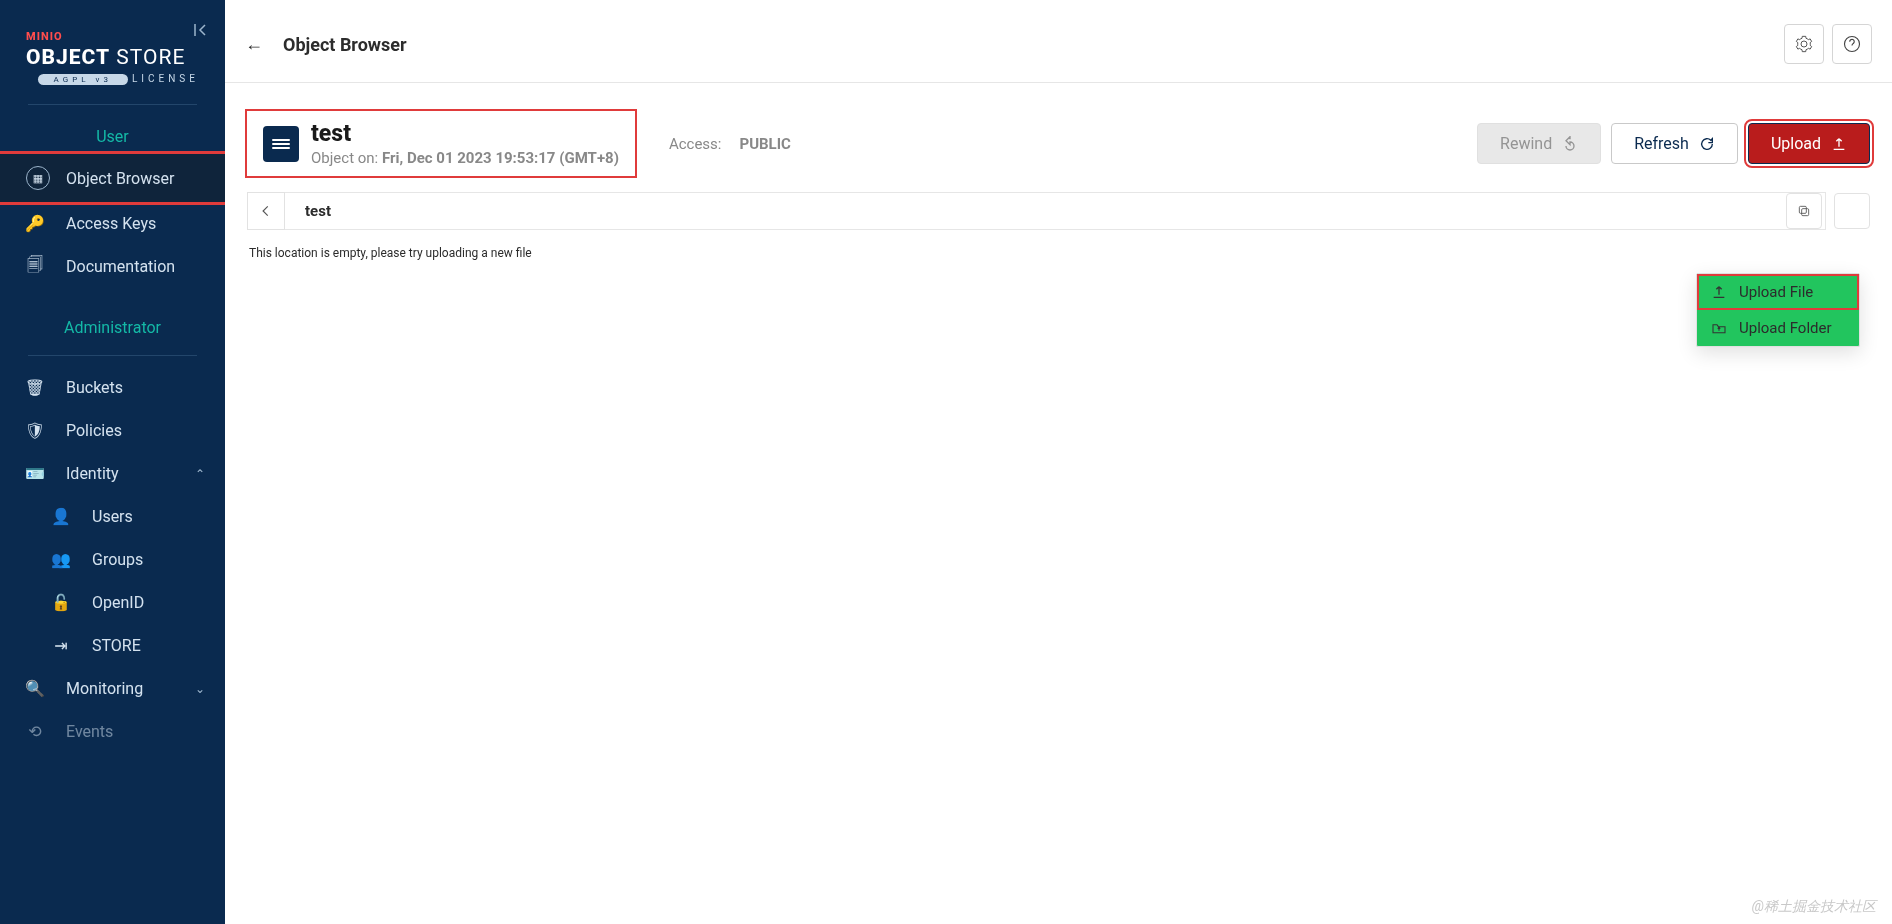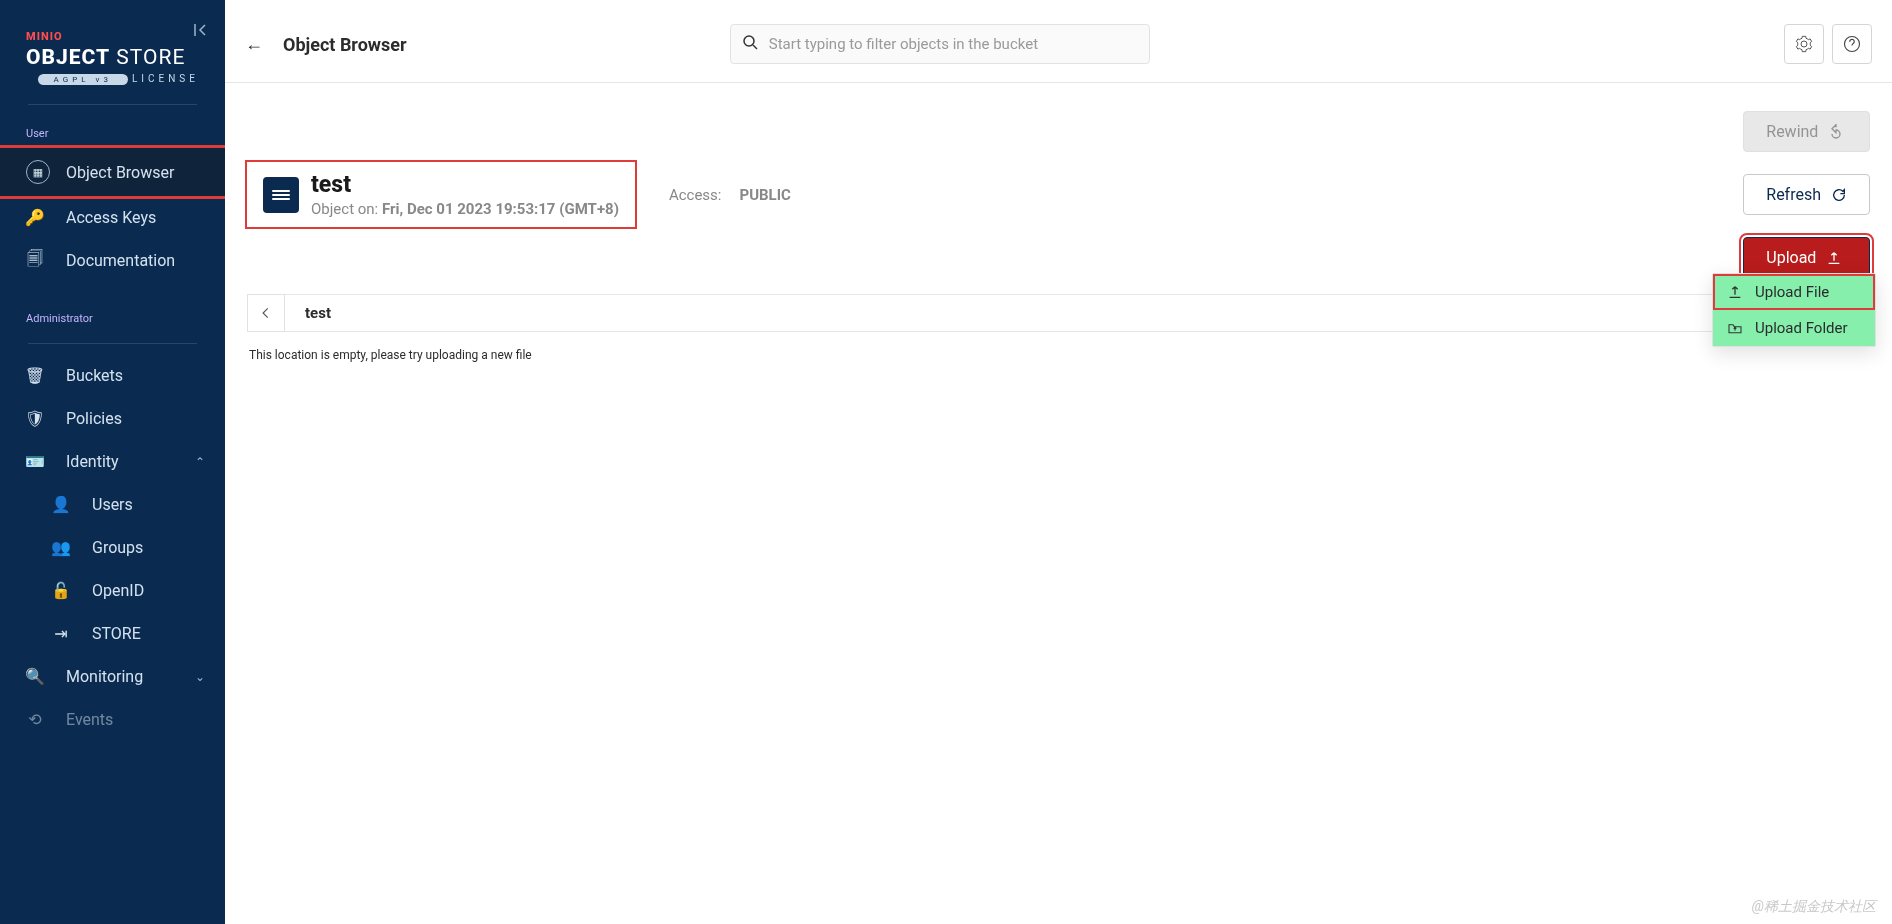--- a/index.html
+++ b/index.html
@@ -8,21 +8,21 @@
     
     .sidebar { width: 225px; background: #0a2a4f; color: #fff; padding: 12px 0; position: relative; flex-shrink: 0; }
     .collapse-btn { position: absolute; top: 22px; right: 18px; color: #9cb5cc; cursor: pointer; }
     .logo { padding: 18px 26px 10px; }
     .logo-min { color: #ff4d4d; font-size: 11px; font-weight: 800; letter-spacing: 1px; }
     .logo-main { color: #fff; font-size: 21px; font-weight: 400; letter-spacing: 1px; margin-top: 2px; }
     .logo-main b { font-weight: 800; }
     .logo-lic { color: #c7d8e8; font-size: 10px; letter-spacing: 4px; text-align: right; margin-top: 4px; }
     .logo-lic span.badge { background: #c7d8e8; color: #0a2a4f; padding: 1px 16px; border-radius: 8px; font-size: 8px; margin-right: 4px; }
     .divider { border: none; border-top: 1px solid #23466b; margin: 10px 28px; }
-    .section-title { padding: 12px 26px 8px; color: #c4b5fd; font-size: 11px; font-weight: 400; }
+    .section-title { padding: 12px 26px 8px; color: #14b8a6; font-size: 16px; font-weight: 400; text-align: center; }
     .nav-item { display: flex; align-items: center; padding: 12px 26px; color: #d4e2ef; font-size: 16px; cursor: pointer; position: relative; }
     .nav-item.active { background: #0f243b; }
     .nav-item .icon-cell { width: 40px; display: inline-flex; }
     .nav-item.sub { padding-left: 52px; }
     .nav-item.sub .icon-cell { width: 40px; }
     .nav-item .chev { position: absolute; right: 20px; font-size: 12px; color: #9cb5cc; }
     .nav-icon { width: 18px; height: 18px; display: inline-flex; align-items: center; justify-content: center; }
     .circle-icon { width: 24px; height: 24px; border: 1px solid #9cb5cc; border-radius: 50%; display: inline-flex; align-items: center; justify-content: center; font-size: 11px; }
     .hl-red { outline: 3px solid #e03b3b; }
     
@@ -40,35 +40,35 @@
     .bucket-header { display: flex; align-items: center; gap: 14px; }
     .bucket-info { display: flex; align-items: center; padding: 9px 16px; outline: 2px solid #e03b3b; gap: 12px; }
     .bucket-icon { width: 36px; height: 36px; background: #0a2a4f; border-radius: 4px; display: flex; flex-direction: column; justify-content: center; align-items: center; gap: 2px; }
     .bucket-icon span { display: block; width: 18px; height: 2px; background: #fff; border-radius: 1px; }
     .bucket-name { font-size: 23px; font-weight: 800; color: #1a1a1a; }
     .bucket-meta { font-size: 15px; color: #888; margin-top: 2px; }
     .bucket-meta b { font-weight: 700; }
     .access-label { margin-left: 20px; font-size: 15px; color: #888; }
     .access-value { font-size: 15px; color: #888; font-weight: 700; margin-left: 4px; }
     
-    .action-row { margin-left: auto; display: flex; gap: 22px; flex-direction: column; }
+    .action-row { margin-left: auto; display: flex; gap: 10px; }
     .btn { display: inline-flex; align-items: center; gap: 10px; padding: 10px 22px; border-radius: 4px; font-size: 16px; cursor: pointer; border: 1px solid transparent; }
     .btn-rewind { background: #e8e8e8; color: #949494; border-color: #e0e0e0; }
     .btn-refresh { background: #fff; color: #0a2a4f; border-color: #c9c9c9; }
     .btn-upload { background: #b91c1c; color: #fff; border-color: #0a2a4f; outline: 2px solid #e03b3b; outline-offset: 2px; }
     
     .path-bar { display: flex; align-items: center; margin-top: 16px; gap: 0; }
     .path-back { width: 38px; height: 38px; border: 1px solid #e2e2e2; display: flex; align-items: center; justify-content: center; cursor: pointer; }
     .path-input { flex: 1; border: 1px solid #e6e6e6; border-left: none; height: 38px; display: flex; align-items: center; padding: 0 20px; font-size: 15px; font-weight: 700; color: #2c2c2c; }
     .path-copy { width: 36px; height: 36px; border: 1px solid #e2e2e2; border-radius: 4px; margin-left: -40px; display: flex; align-items: center; justify-content: center; cursor: pointer; color: #555; background: #fff; z-index: 1; }
     .path-extra { width: 36px; height: 36px; border: 1px solid #e2e2e2; border-radius: 4px; margin-left: 12px; display: flex; align-items: center; justify-content: center; cursor: pointer; }
     
     .empty-msg { padding: 16px 2px; font-size: 12px; color: #2c2c2c; }
     
-    .upload-menu { position: absolute; top: 190px; right: 16px; width: 164px; background: #86efac; border: 1px solid #e0e0e0; box-shadow: 0 6px 20px rgba(0,0,0,0.12); border-radius: 2px; z-index: 10; }
+    .upload-menu { position: absolute; top: 190px; right: 32px; width: 164px; background: #22c55e; border: 1px solid #e0e0e0; box-shadow: 0 6px 20px rgba(0,0,0,0.12); border-radius: 2px; z-index: 10; }
     .upload-menu-item { display: flex; align-items: center; gap: 12px; padding: 9px 14px; font-size: 15px; color: #2c2c2c; cursor: pointer; }
     .upload-menu-item.hl { outline: 2px solid #e03b3b; outline-offset: -2px; }
     
     .watermark { position: absolute; bottom: 8px; right: 16px; color: #c8c8c8; font-size: 14px; font-style: italic; }
   </style>
 </head>
 <body>
 
 <div class="app">
   <aside class="sidebar">
@@ -166,29 +166,20 @@
           <span class="nav-icon">⟲</span>
         </span>
       <span>Events</span>
     </div>
   </aside>
 
   <main class="main">
     <div class="topbar">
       <span class="back-arrow">←</span>
       <span class="page-title">Object Browser</span>
-      <div class="search-wrap">
-        <span class="search-icon">
-          <svg width="16" height="16" viewBox="0 0 16 16">
-              <circle cx="7" cy="7" r="5" stroke="#333" stroke-width="1.5" fill="none"></circle>
-              <path d="M11 11l4 4" stroke="#333" stroke-width="1.5"></path>
-            </svg>
-        </span>
-        <input class="search-input" placeholder="Start typing to filter objects in the bucket" style="">
-      </div>
       <div style="margin-left:auto;display:flex">
         <span class="icon-btn">
           <svg width="18" height="18" viewBox="0 0 24 24">
               <path d="M12 8a4 4 0 100 8 4 4 0 000-8zm8.4 4a8.4 8.4 0 01-.2 1.8l2 1.6-2 3.4-2.4-1a8 8 0 01-3.1 1.8l-.4 2.6H9.7l-.4-2.6a8 8 0 01-3.1-1.8l-2.4 1-2-3.4 2-1.6A8.4 8.4 0 013.6 12c0-.6.1-1.2.2-1.8l-2-1.6 2-3.4 2.4 1A8 8 0 019.3 4.4l.4-2.6h4.6l.4 2.6a8 8 0 013.1 1.8l2.4-1 2 3.4-2 1.6c.1.6.2 1.2.2 1.8z" stroke="currentColor" stroke-width="1.2" fill="none"></path>
             </svg>
         </span>
         <span class="icon-btn">
           <svg width="18" height="18" viewBox="0 0 24 24">
               <circle cx="12" cy="12" r="10" stroke="currentColor" stroke-width="1.5" fill="none"></circle>
               <path d="M9 9a3 3 0 115 2c-1 1-2 1.5-2 3M12 17h0" stroke="currentColor" stroke-width="1.5" fill="none"></path>

